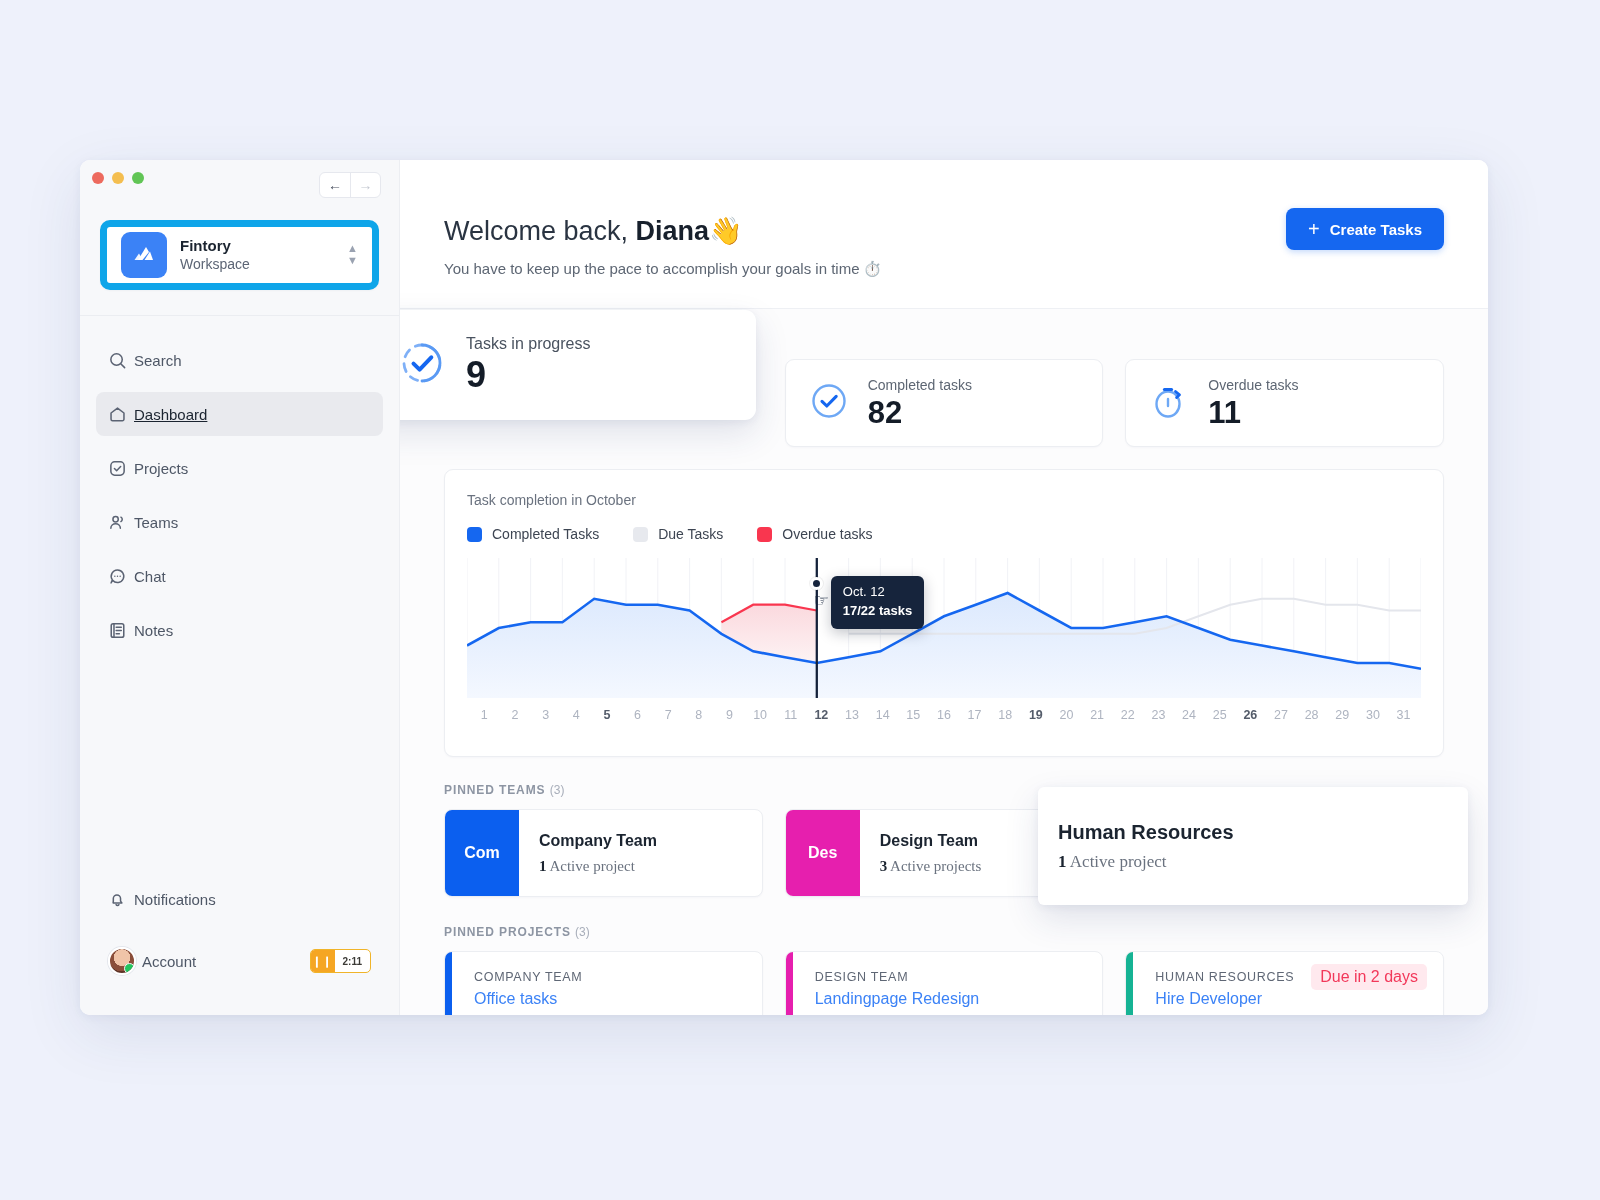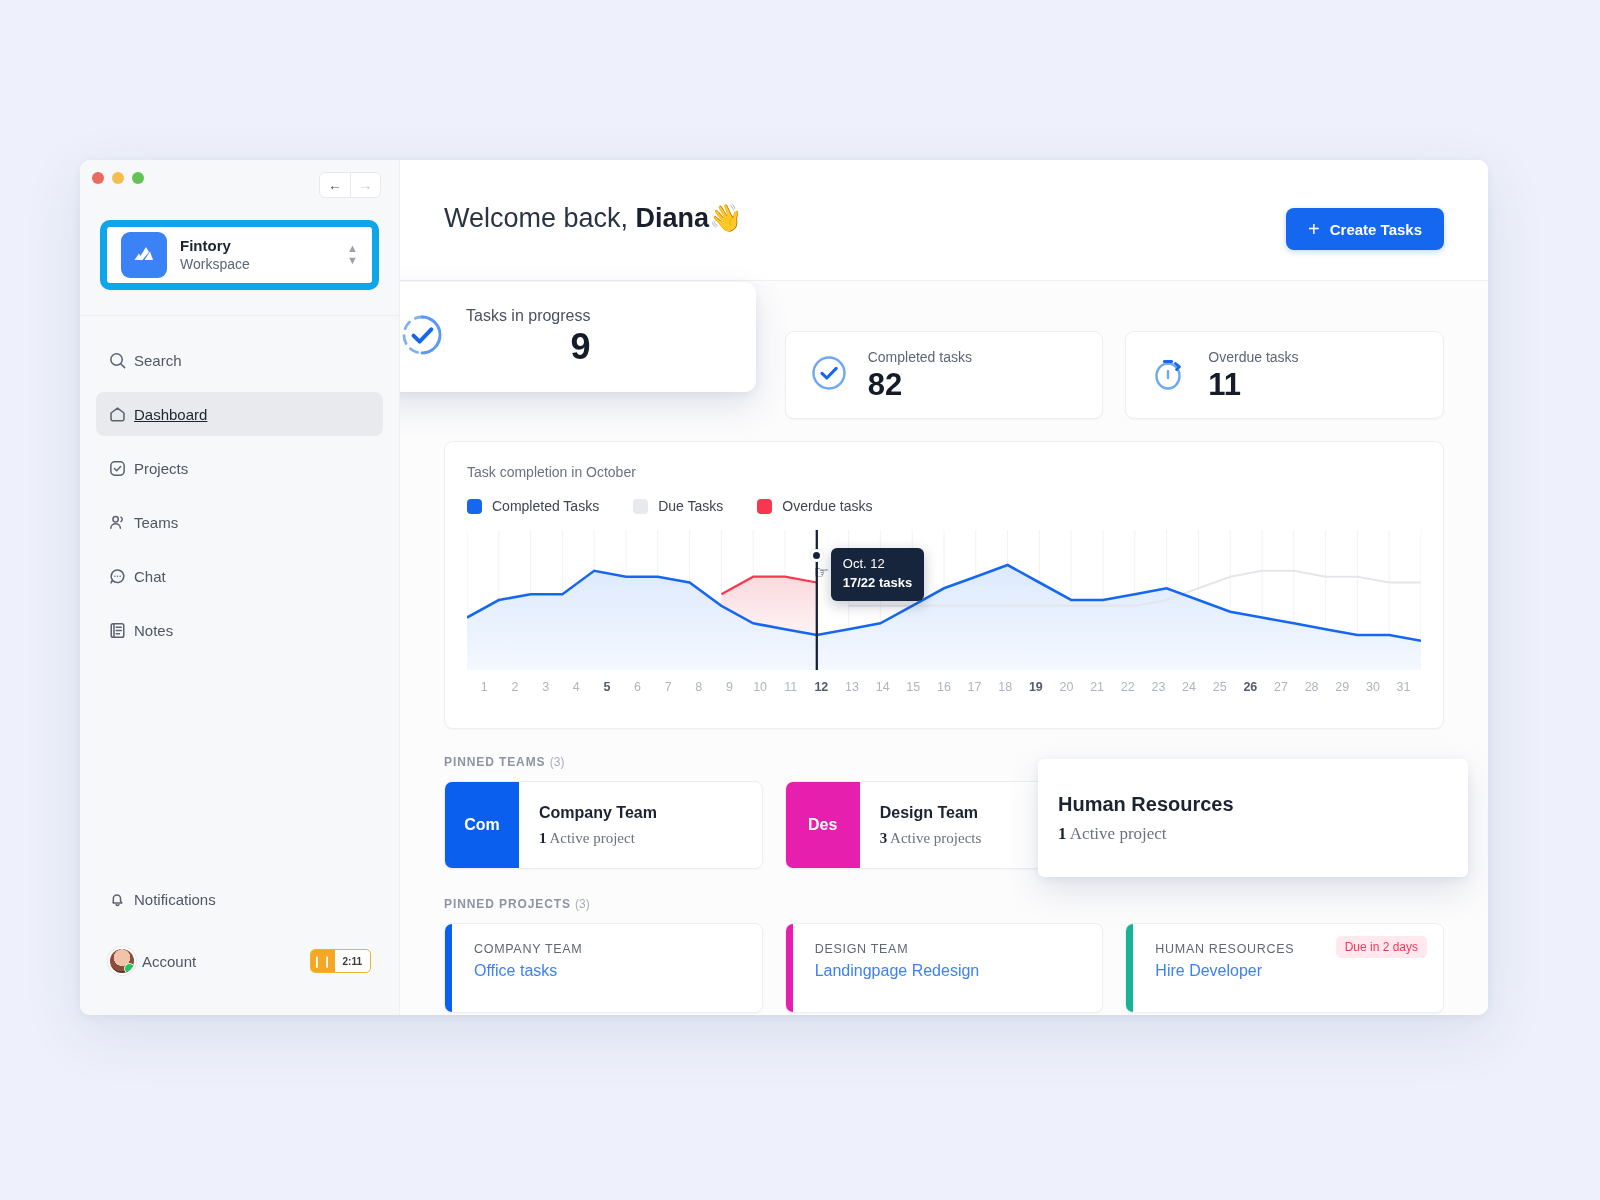--- a/index.html
+++ b/index.html
@@ -108,21 +108,21 @@
   }
   .timer-time { padding: 0 8px; font-size: 10px; color: #3b3a36; font-weight: bold; }
 
   
   .main { flex: 1; position: relative; background: #fcfcfd; overflow: hidden; }
   .main-header {
     background: #fff; padding: 42px 44px 30px 44px;
     border-bottom: 1px solid #eef0f4;
     display: flex; align-items: flex-start;
   }
-  .welcome-title { font-size: 27px; color: #2a3442; font-weight: normal; }
+  .welcome-title { font-size: 27px; color: #2a3442; font-weight: normal; margin-top: 13px; }
   .welcome-title b { font-weight: bold; color: #17202c; }
   .welcome-sub { font-size: 15px; color: #5d6673; margin-top: 13px; }
   .create-btn {
     margin-left: auto; margin-top: 6px;
     background: #1567f0; color: #fff;
     border: none; border-radius: 8px;
     height: 42px; padding: 0 22px;
     font-size: 15px; font-weight: bold;
     display: flex; align-items: center; gap: 10px;
     font-family: "Liberation Sans", sans-serif;
@@ -145,21 +145,20 @@
     display: flex; align-items: center; padding: 0 22px;
     box-shadow: 0 1px 2px rgba(30,40,80,.03);
   }
   .stat-card.floating {
     position: absolute; left: -76px; top: -49px;
     width: 388px; height: 110px;
     border: none;
     box-shadow: 0 14px 34px rgba(40,55,110,.13), 0 2px 8px rgba(40,55,110,.07);
     z-index: 5; background: #fff; border-radius: 11px;
     padding: 0 28px;
-    text-align: right;
   }
   .stats-wrap { position: relative; }
   .stat-icon { flex: 0 0 auto; margin-right: 18px; }
   .stat-label { font-size: 14px; color: #5d6673; }
   .stat-value { font-size: 31px; font-weight: bold; color: #141c28; line-height: 1.15; margin-top: 1px; }
   .stat-card.floating .stat-label { font-size: 16px; color: #49525f; }
   .stat-card.floating .stat-value { font-size: 36px; }
 
   
   .chart-card {
@@ -239,21 +238,21 @@
   }
   .project-stripe { width: 7px; flex: 0 0 7px; }
   .project-body { flex: 1; padding: 18px 18px 0 22px; position: relative; }
   .project-team {
     font-size: 12.5px; letter-spacing: .7px; color: #5f6775; text-transform: uppercase;
   }
   .project-title { font-size: 16px; color: #3b82f6; margin-top: 6px; }
   .due-badge {
     position: absolute; right: 16px; top: 12px;
     background: #ffe9ee; color: #f2385a;
-    border-radius: 5px; padding: 4px 9px; font-size: 12px;
+    border-radius: 5px; padding: 4px 9px; font-size: 16px;
   }
 </style>
 </head>
 <body>
 
 <div class="app-window">
 
   <div class="sidebar">
 
     <div class="titlebar">
@@ -376,20 +375,21 @@
     </div>
   </div>
 
   <div class="main">
 
     <div class="main-header">
       <div>
         <div class="welcome-title">
           <span>Welcome back, </span><b>Diana</b><span>👋</span>
         </div>
+        <div class="welcome-sub">You have to keep up the pace to accomplish your goals in time ⏱️</div>
       </div>
       <button class="create-btn">
         <span class="plus">+</span>
         <span>Create Tasks</span>
       </button>
     </div>
 
     <div class="content">
 
       <div class="section-label">Overview</div>

